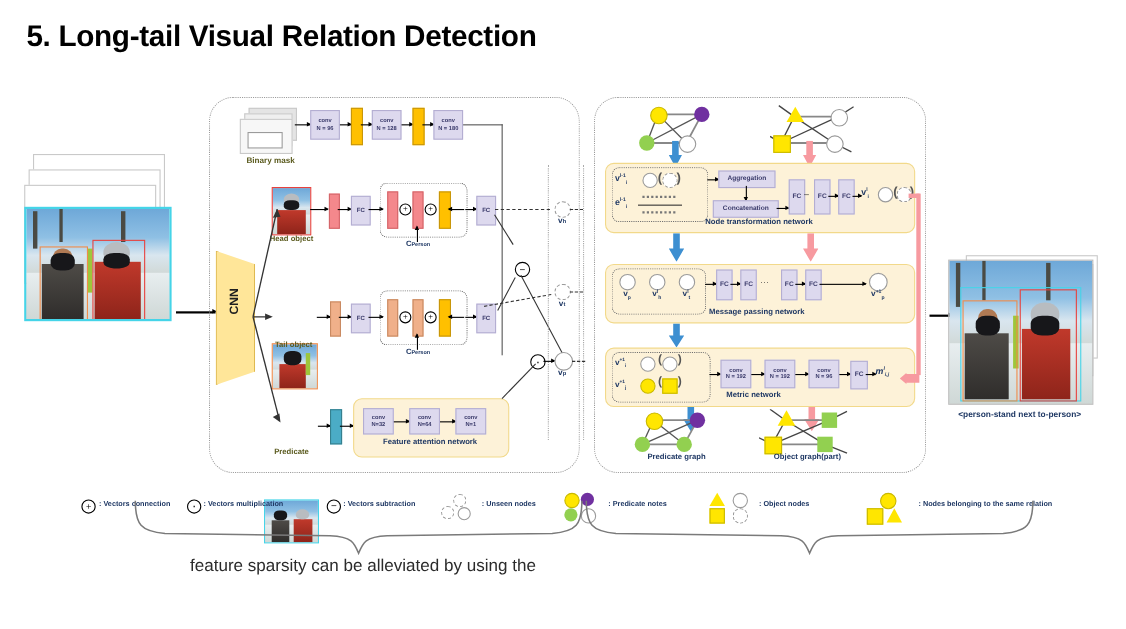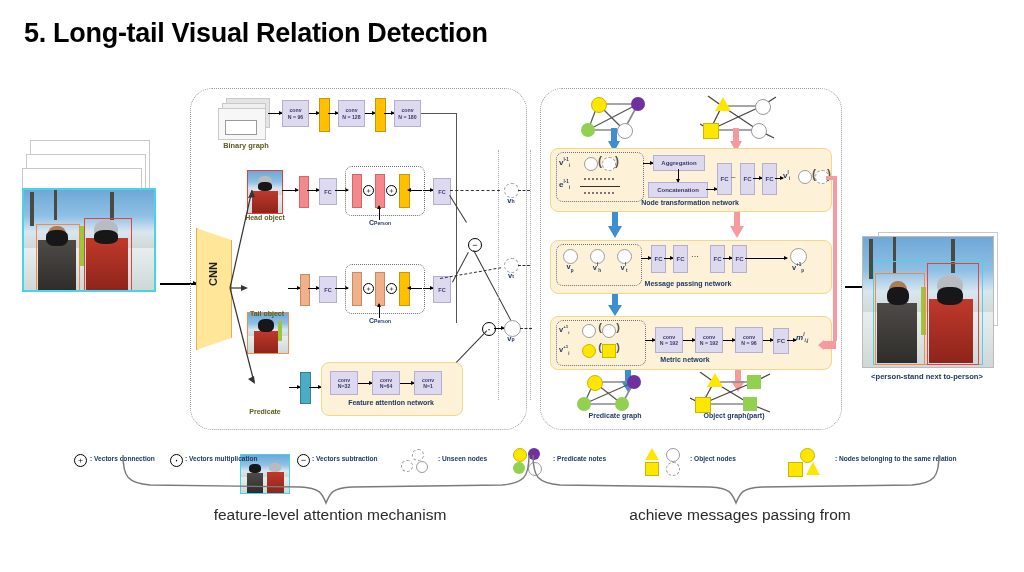--- a/index.html
+++ b/index.html
@@ -113,21 +113,21 @@
 <div class="abs" style="left:196px;top:268px;width:34px;font-size:11px;font-weight:bold;color:#1f1f1f;text-align:center;
             transform:rotate(-90deg);transform-origin:center;">CNN</div>
 
 <div class="abs" style="left:218px;top:98px;width:56px;height:42px;">
   <div class="stack" style="left:8px;top:0;width:42px;height:28px;background:#e4e4e4;"></div>
   <div class="stack" style="left:4px;top:5px;width:42px;height:28px;background:#efefef;"></div>
   <div class="stack" style="left:0px;top:10px;width:46px;height:30px;background:#f7f7f7;">
     <div class="abs" style="left:6px;top:11px;width:30px;height:13px;border:1px solid #9b9b9b;background:#fff;"></div>
   </div>
 </div>
-<div class="abs dtext olive" style="left:206px;top:142px;width:80px;font-size:7.4px;">Binary graph</div>
+<div class="abs dtext olive" style="left:206px;top:142px;width:80px;font-size:7.4px;">Binary mask</div>
 
 <div class="abs arrow-h" style="left:268px;top:113px;width:14px;"></div>
 <div class="abs conv box" style="left:282px;top:100px;width:27px;height:27px;">
   <div class="convlbl">conv</div>
   <div class="convlbl">N = 96</div>
 </div>
 <div class="abs arrow-h" style="left:309px;top:113px;width:10px;"></div>
 <div class="abs yellowbar" style="left:319px;top:98px;width:9px;height:32px;"></div>
 <div class="abs arrow-h" style="left:328px;top:113px;width:10px;"></div>
 <div class="abs conv box" style="left:338px;top:100px;width:27px;height:27px;">
@@ -536,24 +536,23 @@
 </div>
 
 <svg class="abs" width="420" height="50" style="left:120px;top:455px;">
   <path d="M3,0 C3,22 8,28 30,30 L180,32 C200,33 202,38 206,48 C210,38 212,33 232,32 L382,30 C404,28 409,22 409,0" fill="none" stroke="#7a7a7a" stroke-width="1.4"></path>
 </svg>
 <svg class="abs" width="420" height="50" style="left:530px;top:455px;">
   <path d="M3,0 C3,22 8,28 30,30 L180,32 C200,33 202,38 206,48 C210,38 212,33 232,32 L382,30 C404,28 409,22 409,0" fill="none" stroke="#7a7a7a" stroke-width="1.4"></path>
 </svg>
 
 <div class="abs caption" style="left:110px;top:505px;width:440px;">
-  <div>feature-level attention mechanism</div>
+  <div>feature sparsity can be alleviated by using the</div>
 </div>
 <div class="abs caption" style="left:520px;top:505px;width:440px;">
-  <div>achieve messages passing from</div>
 </div>
 
 <svg class="abs" width="70" height="200" style="left:228px;top:190px;">
   <line x1="2" y1="98" x2="24" y2="0" stroke="#333" stroke-width="1.2"></line>
   <polygon points="24,0 20,8 27,7" fill="#333"></polygon>
   <line x1="2" y1="98" x2="18" y2="98" stroke="#333" stroke-width="1.2"></line>
   <polygon points="20,98 13,95 13,101" fill="#333"></polygon>
   <line x1="2" y1="98" x2="26" y2="192" stroke="#333" stroke-width="1.2"></line>
   <polygon points="27,194 20,189 26,186" fill="#333"></polygon>
 </svg>

